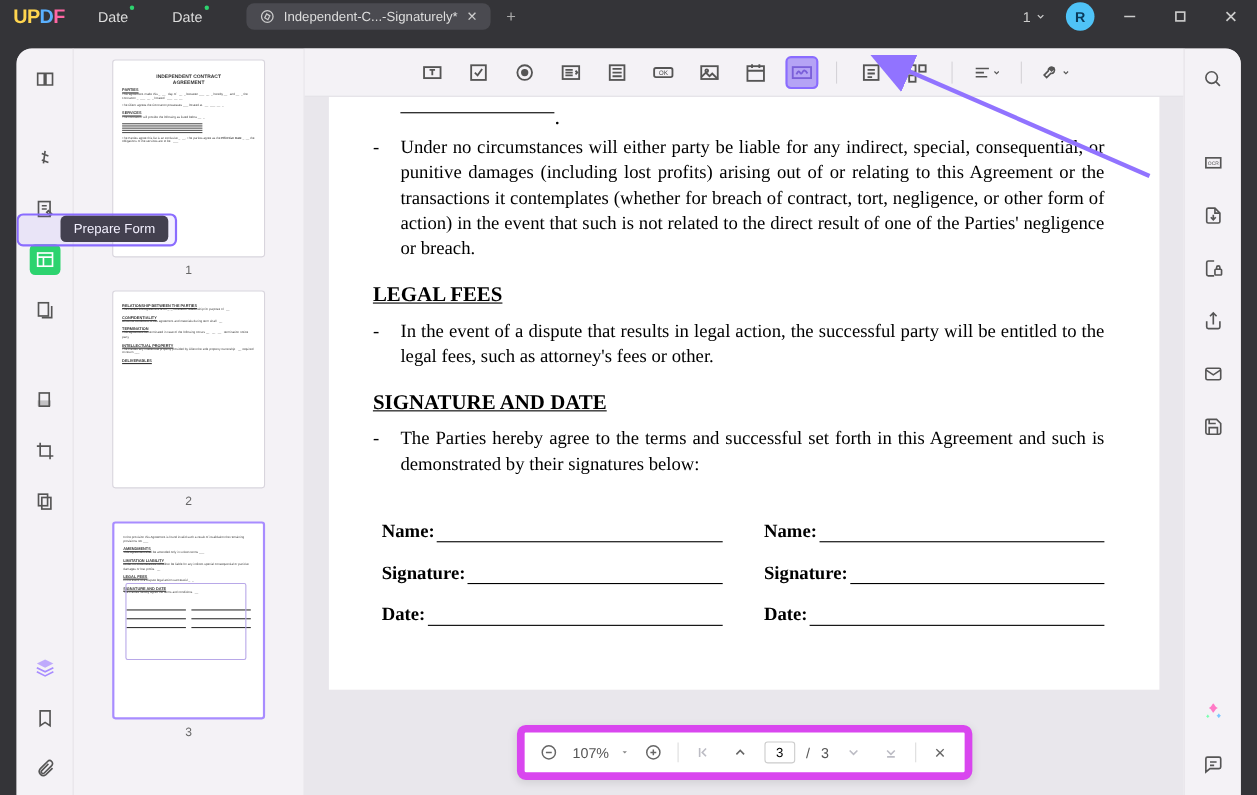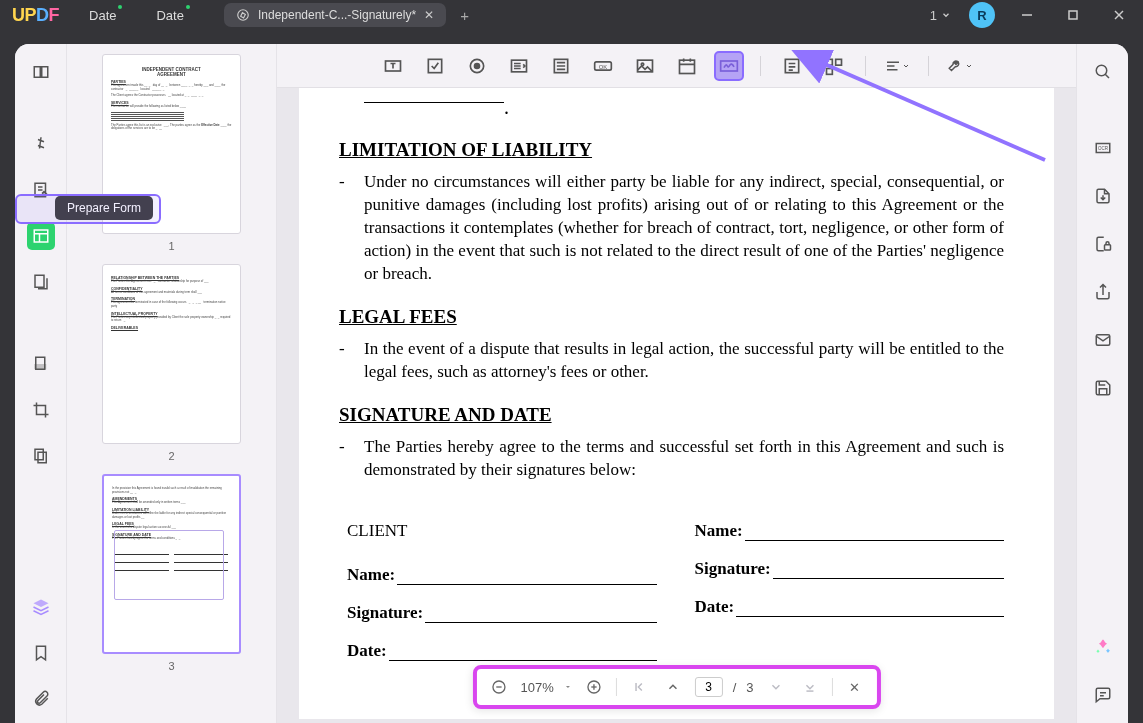--- a/index.html
+++ b/index.html
@@ -60,21 +60,21 @@
 .sig-section { display: flex; margin-top: 40px; gap: 30px; font-size: 17px; }
 .sig-col { flex: 1; padding-left: 8px; }
 .sig-col .role { margin-bottom: 24px; }
 .sig-row { margin-bottom: 18px; display: flex; font-weight: bold; }
 .sig-row .line { flex: 1; border-bottom: 1px solid #000; margin-left: 2px; }
 
 .right-rail { width: 52px; background: #f4f2f6; display: flex; flex-direction: column; align-items: center; padding-top: 14px; gap: 20px; border-left: 1px solid #e5e3e8; position: relative; }
 .right-rail .rail-btn { width: 28px; height: 28px; display: flex; align-items: center; justify-content: center; cursor: pointer; color: #555; }
 .right-bottom { position: absolute; bottom: 14px; display: flex; flex-direction: column; gap: 20px; align-items: center; }
 
-.bottom-bar { position: absolute; bottom: 14px; left: 50%; transform: translateX(-50%); background: #fff; border: 4px solid #d946ef; border-radius: 8px; box-shadow: 0 2px 8px rgba(0,0,0,0.1); display: flex; align-items: center; padding: 6px 10px; gap: 10px; font-size: 13px; color: #555; }
+.bottom-bar { position: absolute; bottom: 14px; left: 50%; transform: translateX(-50%); background: #fff; border: 7px solid #d946ef; border-radius: 8px; box-shadow: 0 2px 8px rgba(0,0,0,0.1); display: flex; align-items: center; padding: 6px 10px; gap: 10px; font-size: 13px; color: #555; }
 .bb-btn { width: 24px; height: 24px; display: flex; align-items: center; justify-content: center; cursor: pointer; color: #666; border-radius: 4px; }
 .bb-input { width: 28px; border: 1px solid #ccc; text-align: center; padding: 2px; border-radius: 3px; font-size: 12px; }
 .bb-sep { width: 1px; height: 18px; background: #ddd; }
 .paler { color: #bcbcc4; }
 
 .arrow-svg { position: absolute; top: 50px; left: 790px; pointer-events: none; z-index: 10; }
 
 .layers-icon { color: #a88cff !important; }
 .ai-icon { width: 20px; height: 20px; }
 </style>
@@ -387,65 +387,63 @@
           </svg>
           <svg width="8" height="8" viewBox="0 0 24 24" fill="none" stroke="currentColor" stroke-width="3">
             <path d="M6 9l6 6 6-6"></path>
           </svg>
         </div>
     </div>
 
     <div class="doc-scroll">
       <div class="doc-page">
         <div style="padding-left:25px;padding-top:8px;"><span class="doc-sig-underline"></span><span style="font-size:20px;">.</span></div>
-        <div class="doc-h">LIMITATION OF LIABILITY</div>
         <div class="doc-bullet">
             <span class="dash">-</span>
             <span class="txt">Under no circumstances will either party be liable for any indirect, special, consequential, or punitive damages (including lost profits) arising out of or relating to this Agreement or the transactions it contemplates (whether for breach of contract, tort, negligence, or other form of action) in the event that such is not related to the direct result of one of the Parties' negligence or breach.</span>
           </div>
         <div class="doc-h">LEGAL FEES</div>
         <div class="doc-bullet">
             <span class="dash">-</span>
             <span class="txt">In the event of a dispute that results in legal action, the successful party will be entitled to the legal fees, such as attorney's fees or other.</span>
           </div>
         <div class="doc-h">SIGNATURE AND DATE</div>
         <div class="doc-bullet">
             <span class="dash">-</span>
             <span class="txt">The Parties hereby agree to the terms and successful set forth in this Agreement and such is demonstrated by their signatures below:</span>
           </div>
         <div class="sig-section">
-          <div class="sig-col">
-            <div class="role">CLIENT</div>
-            <div class="sig-row">
-                <span>Name:</span>
-                <span class="line"></span>
-              </div>
-            <div class="sig-row">
-                <span>Signature:</span>
-                <span class="line"></span>
-              </div>
-            <div class="sig-row">
-                <span>Date:</span>
-                <span class="line"></span>
-              </div>
-          </div>
           <div class="sig-col">
             <div class="sig-row">
                 <span>Name:</span>
                 <span class="line"></span>
               </div>
             <div class="sig-row">
                 <span>Signature:</span>
                 <span class="line"></span>
               </div>
             <div class="sig-row">
                 <span>Date:</span>
                 <span class="line"></span>
               </div>
           </div>
+          <div class="sig-col">
+            <div class="sig-row">
+                <span>Name:</span>
+                <span class="line"></span>
+              </div>
+            <div class="sig-row">
+                <span>Signature:</span>
+                <span class="line"></span>
+              </div>
+            <div class="sig-row">
+                <span>Date:</span>
+                <span class="line"></span>
+              </div>
+          </div>
         </div>
       </div>
     </div>
 
     <div class="bottom-bar">
       <div class="bb-btn">
           <svg width="16" height="16" viewBox="0 0 24 24" fill="none" stroke="currentColor" stroke-width="2">
             <circle cx="12" cy="12" r="9"></circle>
             <line x1="8" y1="12" x2="16" y2="12"></line>
           </svg>

